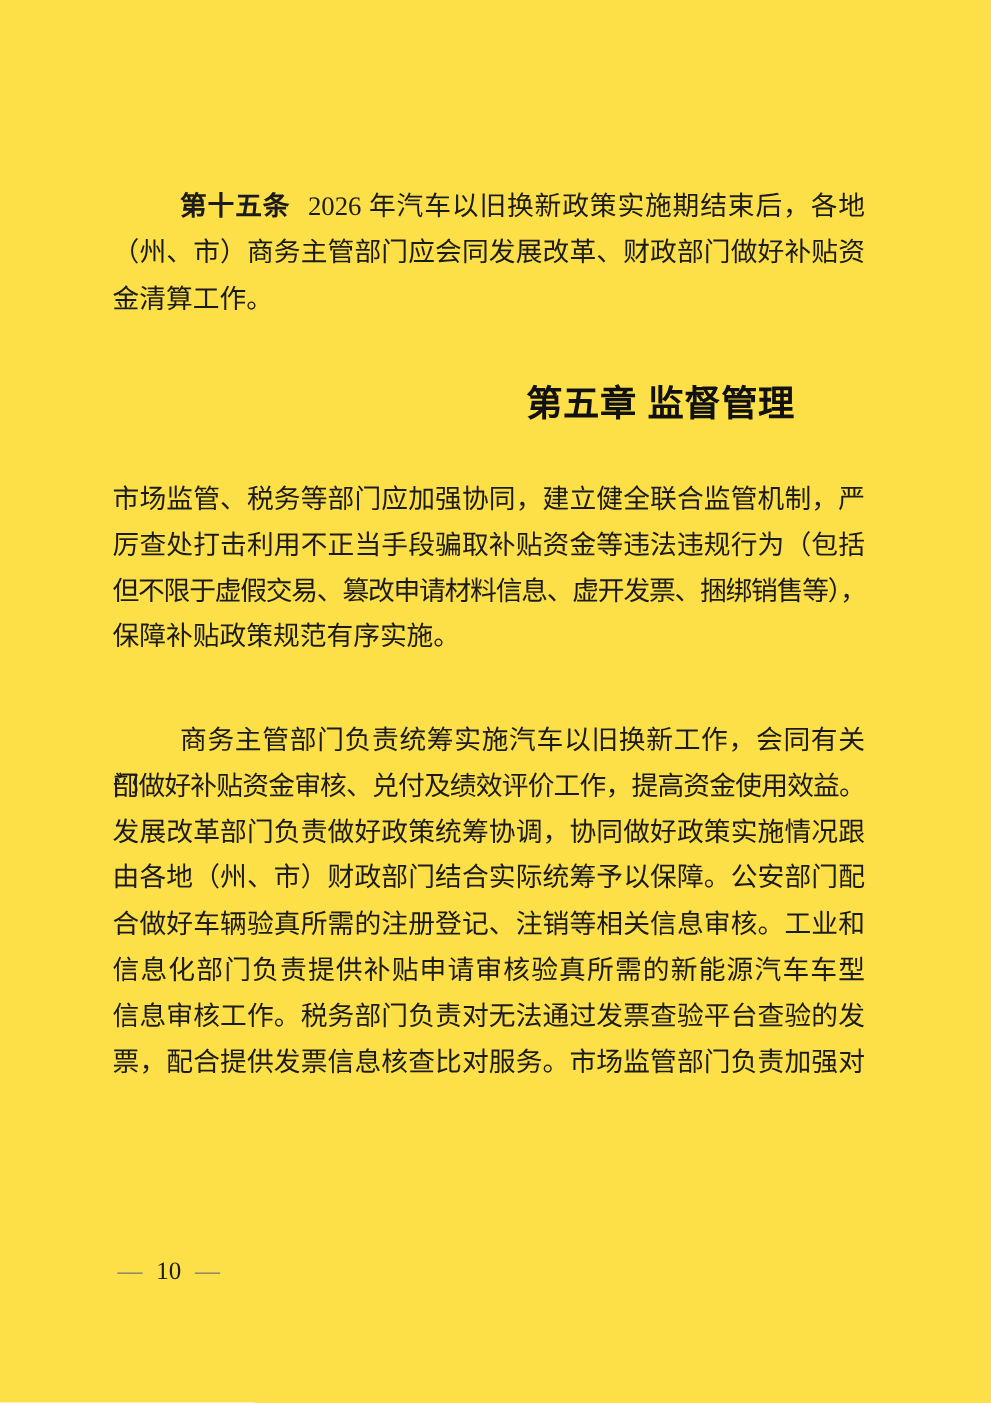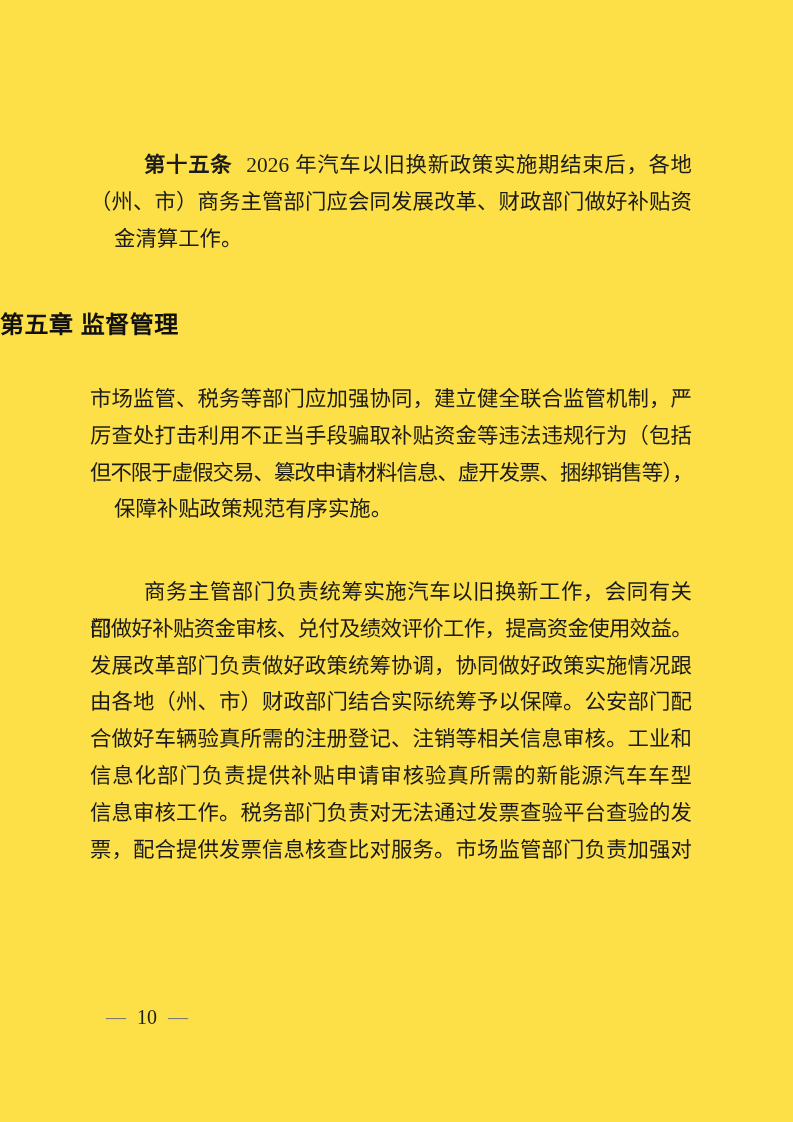--- a/index.html
+++ b/index.html
@@ -23,45 +23,44 @@
     font-size: 21.4px;
     line-height: 36.8px;
   }
   .line {
     height: 36.8px;
     text-align: justify;
     text-align-last: justify;
   }
   .line.last {
     text-align-last: left;
-    margin-left: 24px;
   }
   .line.indent {
     text-indent: 54px;
   }
   .line b {
     font-weight: 700;
     margin-right: 14px;
   }
   .chapter {
     position: absolute;
     left: 0;
     top: 306px;
     width: 636px;
-    text-align: left;
+    text-align: right;
     font-family: "Liberation Sans", "DejaVu Sans", sans-serif;
     font-weight: 700;
-    font-size: 24px;
+    font-size: 29px;
     line-height: 37px;
     color: #111111;
     letter-spacing: 0.5px;
   }
   .footer {
     position: absolute;
-    left: 106px;
+    left: 94px;
     top: 1004px;
     font-size: 20px;
     line-height: 26px;
     color: #222222;
     white-space: pre;
   }
   .footer .dash {
     color: #777777;
   }
   .footer .num {

